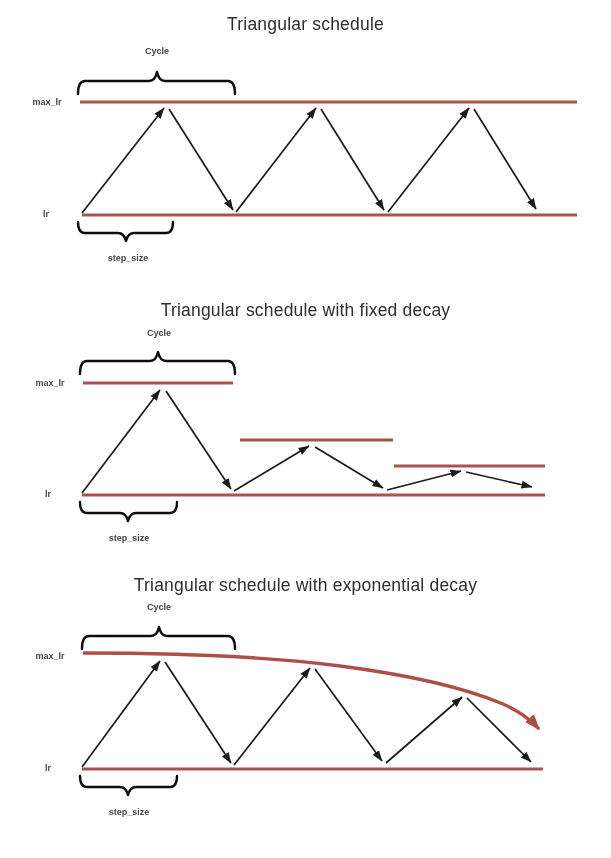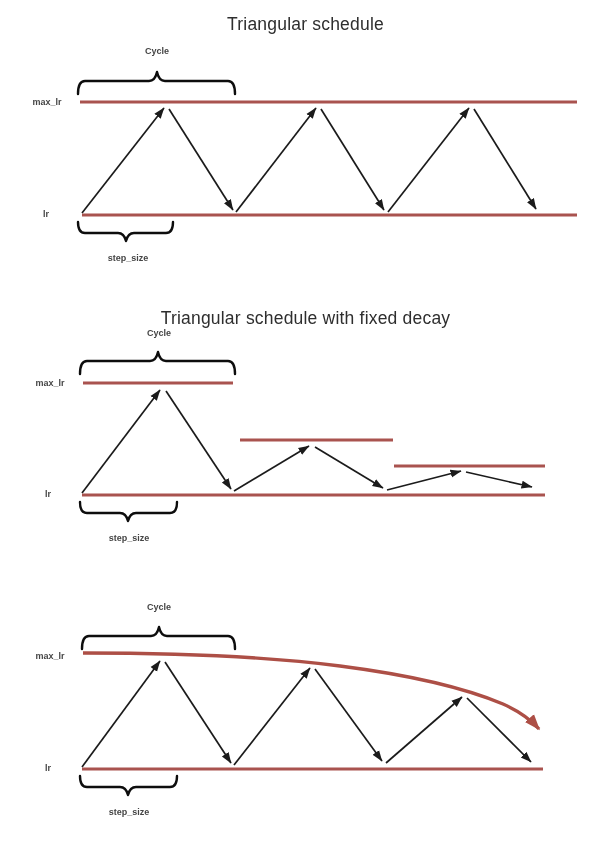--- a/index.html
+++ b/index.html
@@ -110,24 +110,25 @@
       <path d="M 80 776 Q 80 787 87 787 L 120 787 Q 126 787 128 795 Q 130 787 136 787 L 170 787 Q 177 787 177 776" fill="none" stroke="#0d0d0d" stroke-width="2.4" stroke-linecap="round" stroke-linejoin="round"></path>
     </g>
   </svg>
 
   <div class="title" style="top:14px">Triangular schedule</div>
   <div class="small-label" style="left:157px; top:46px">Cycle</div>
   <div class="small-label" style="left:47px; top:97px">max_lr</div>
   <div class="small-label" style="left:46px; top:209px">lr</div>
   <div class="small-label" style="left:128px; top:253px">step_size</div>
 
-  <div class="title" style="top:308px">Triangular schedule with fixed decay</div>
+  <div class="title" style="top:300px">Triangular schedule with fixed decay</div>
   <div class="small-label" style="left:159px; top:328px">Cycle</div>
   <div class="small-label" style="left:50px; top:378px">max_lr</div>
   <div class="small-label" style="left:48px; top:489px">lr</div>
   <div class="small-label" style="left:129px; top:533px">step_size</div>
 
+  <div class="title" style="top:575px">Triangular schedule with exponential decay</div>
   <div class="small-label" style="left:159px; top:602px">Cycle</div>
   <div class="small-label" style="left:50px; top:651px">max_lr</div>
   <div class="small-label" style="left:48px; top:763px">lr</div>
   <div class="small-label" style="left:129px; top:807px">step_size</div>
 
 </div>
 
 </body></html>

